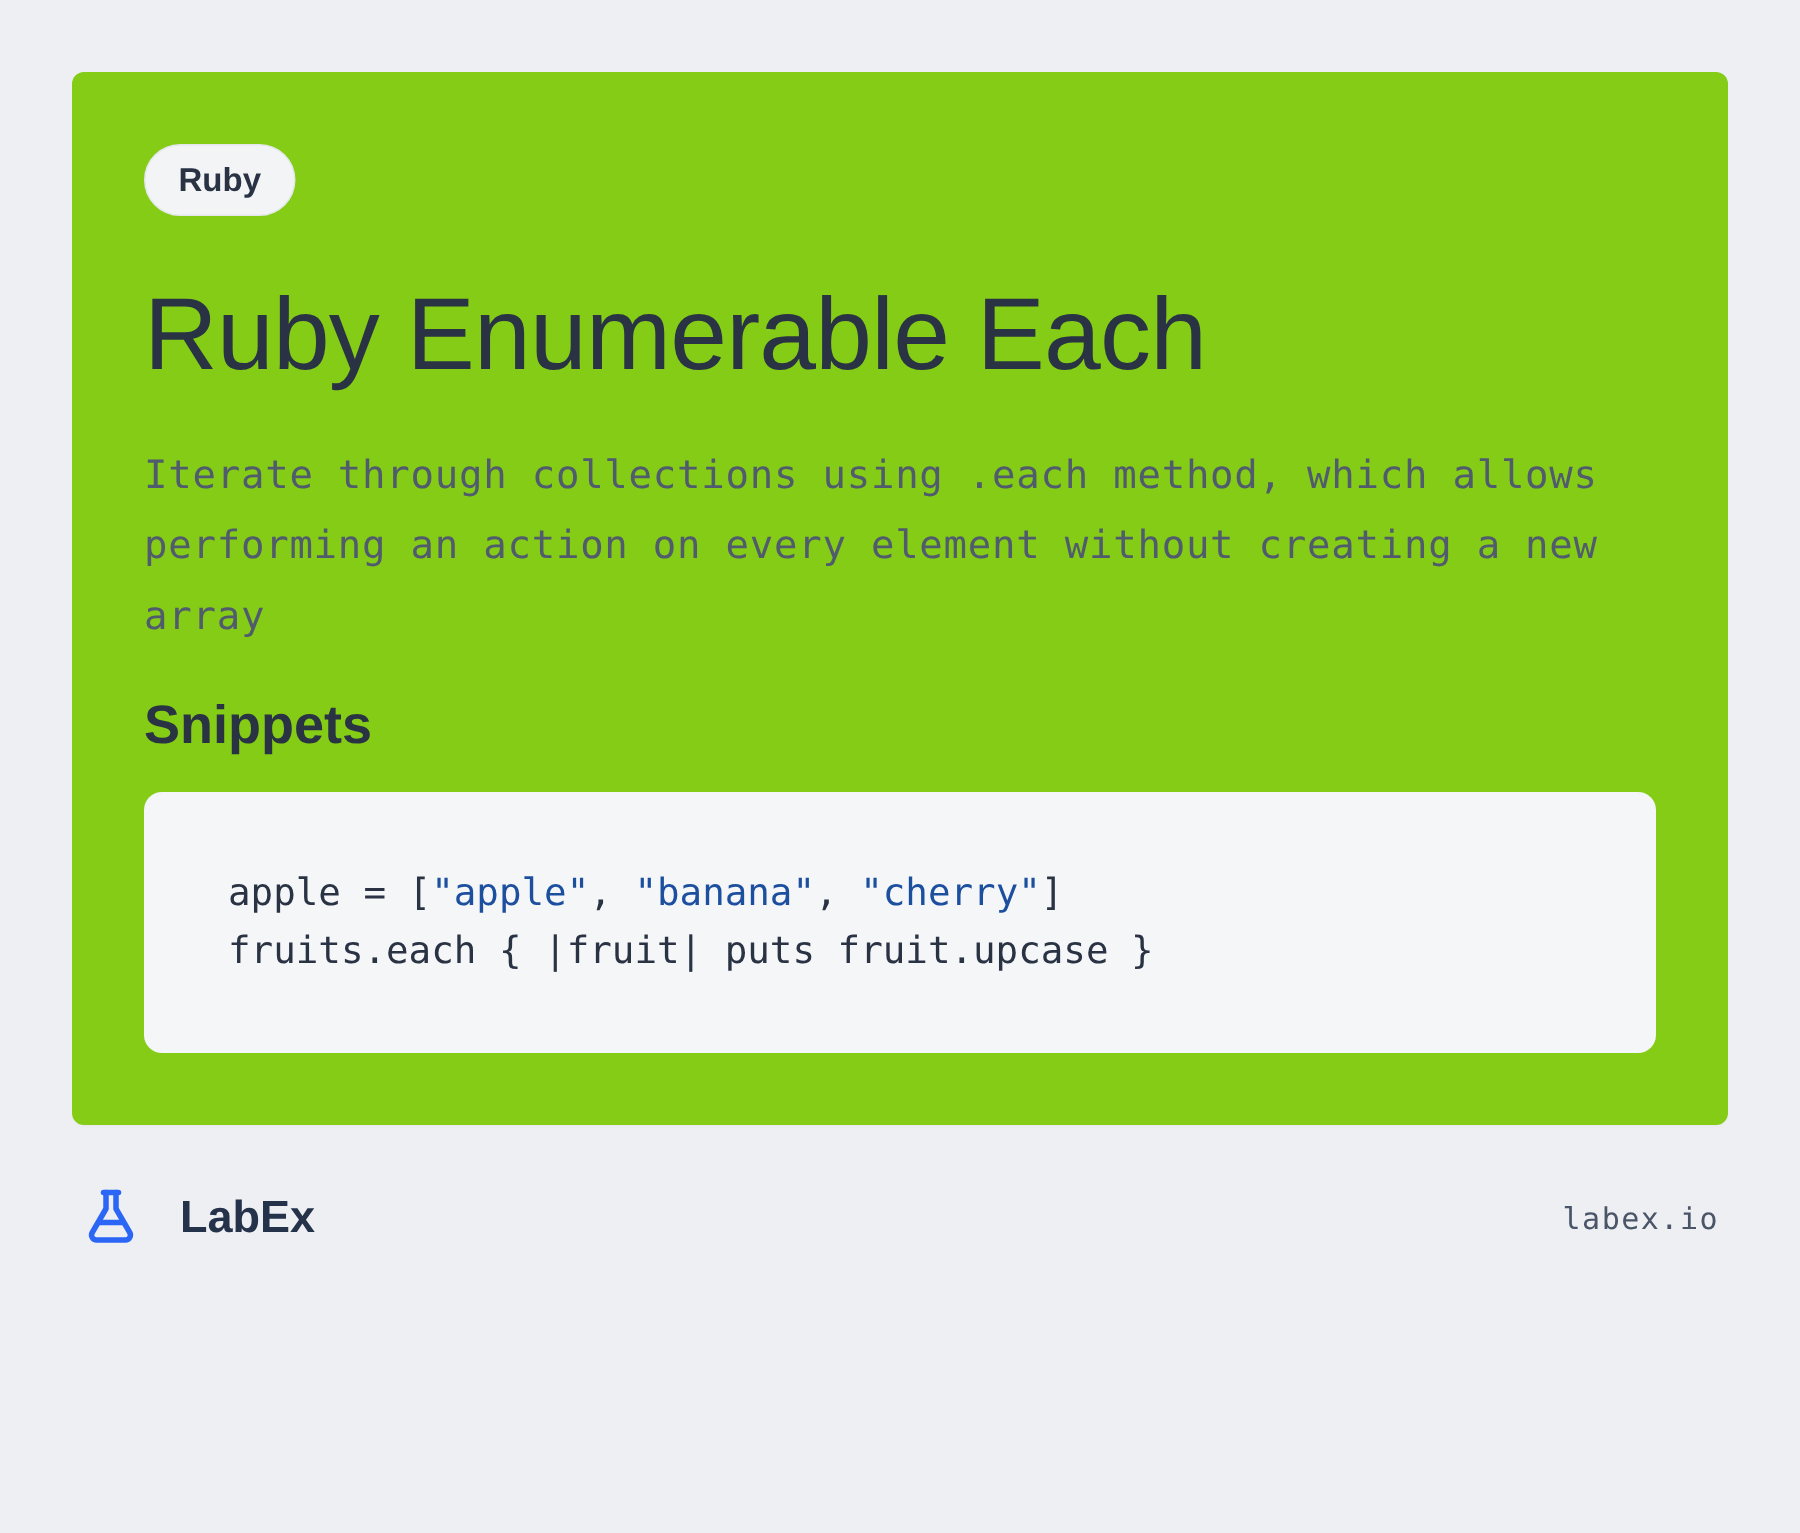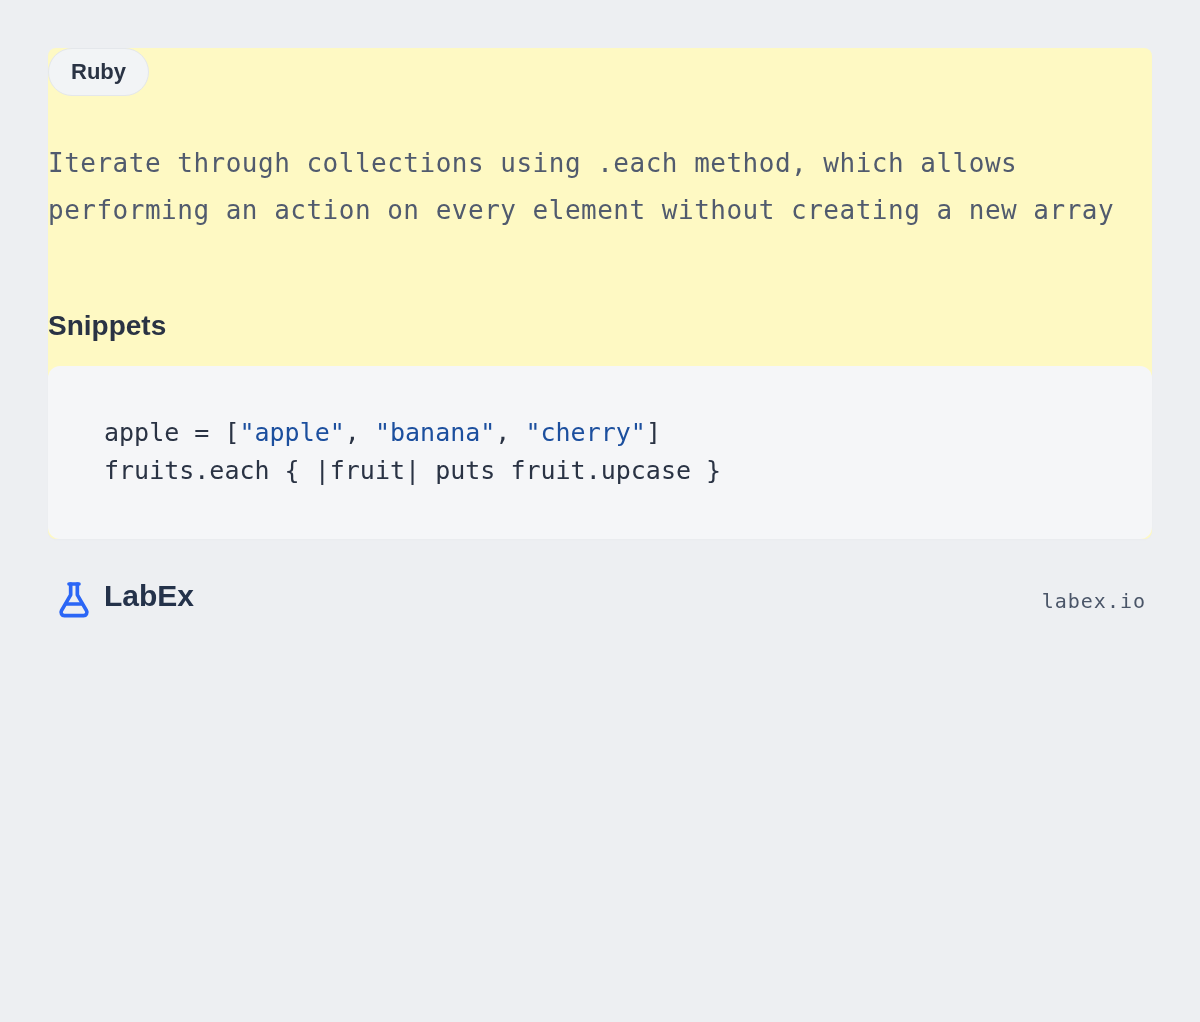--- a/index.html
+++ b/index.html
@@ -6,22 +6,23 @@
   html, body { width: 1200px; height: 1022px; }
   body {
     background: #EDEFF2;
     font-family: -apple-system, BlinkMacSystemFont, "Segoe UI", Helvetica, Arial, sans-serif;
     color: #2A3344;
     padding: 48px;
     display: flex;
     flex-direction: column;
   }
   .card {
-    background: #fef9c3;
+    background: #84cc16;
     border-radius: 8px;
+    padding: 48px;
     flex: 0 0 auto;
     box-shadow: 0 1px 2px rgba(0,0,0,0.02);
   }
   .badge {
     display: inline-block;
     background: #F2F4F6;
     border: 1px solid #E4E7EB;
     border-radius: 999px;
     padding: 10px 22px;
     font-size: 22px;
@@ -32,29 +33,29 @@
     font-size: 68px;
     font-weight: 300;
     color: #2A3344;
     margin-top: 40px;
     letter-spacing: -0.5px;
   }
   .desc {
     font-family: ui-monospace, SFMono-Regular, Menlo, Consolas, monospace;
     font-size: 26px;
     color: #515B6E;
-    margin-top: 44px;
+    margin-top: 32px;
     line-height: 1.8;
     letter-spacing: 0.5px;
   }
   .snippets-label {
-    font-size: 28px;
+    font-size: 36px;
     font-weight: 600;
     color: #2A3344;
-    margin-top: 76px;
+    margin-top: 28px;
   }
   .code-block {
     background: #F5F6F8;
     border-radius: 12px;
     margin-top: 24px;
     padding: 48px 56px;
     font-family: ui-monospace, SFMono-Regular, Menlo, Consolas, monospace;
     font-size: 25px;
     line-height: 1.55;
     color: #2A3344;
@@ -63,40 +64,42 @@
   .code-block .str { color: #1C4F9E; }
   .footer {
     display: flex;
     justify-content: space-between;
     align-items: center;
     margin-top: 40px;
     padding: 0 6px;
   }
   .logo {
     display: flex;
-    gap: 10px;
+    align-items: center;
+    gap: 26px;
   }
   .logo svg { width: 40px; height: 40px; }
   .logo-text {
     font-size: 30px;
     font-weight: 700;
     color: #24324A;
   }
   .site {
     font-family: ui-monospace, SFMono-Regular, Menlo, Consolas, monospace;
     font-size: 20px;
     color: #4A5568;
     letter-spacing: 1px;
   }
 </style>
 </head>
 <body>
 
 <div class="card">
   <span class="badge">Ruby</span>
+  <h1 class="title">Ruby Enumerable Each</h1>
   <p class="desc">Iterate through collections using .each method, which allows performing an action on every element without creating a new array</p>
   <h2 class="snippets-label">Snippets</h2>
   <div class="code-block"><span>apple = [</span><span class="str">"apple"</span><span>, </span><span class="str">"banana"</span><span>, </span><span class="str">"cherry"</span><span>]</span>
 <span>fruits.each { |fruit| puts fruit.upcase }</span></div>
 </div>
 
 <div class="footer">
   <div class="logo">
     <span>
       <svg viewBox="0 0 24 24" fill="none" stroke="#2B66F6" stroke-width="2.2" stroke-linecap="round" stroke-linejoin="round">

